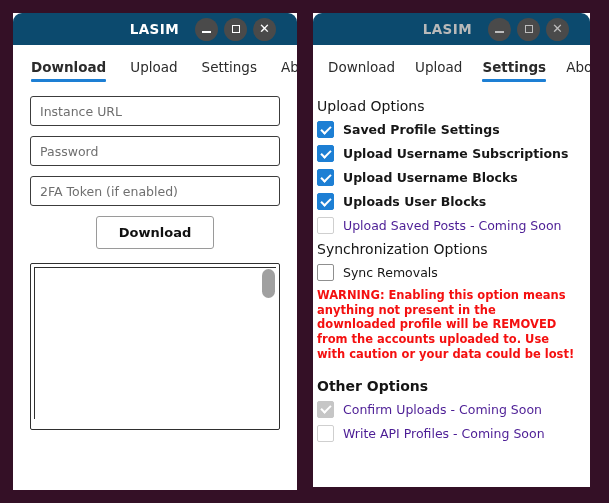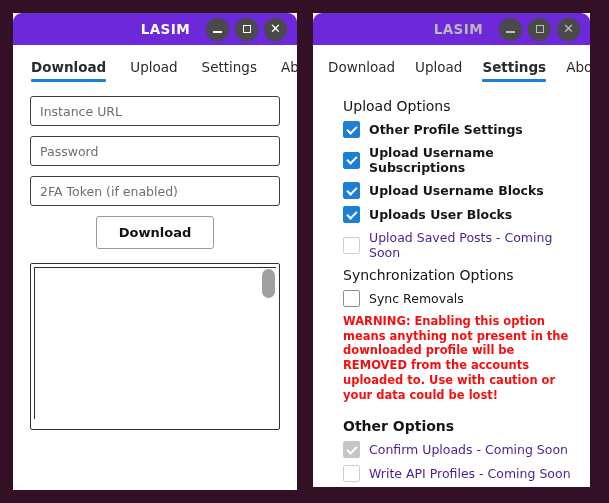--- a/index.html
+++ b/index.html
@@ -19,27 +19,27 @@
     position: absolute;
     background: #ffffff;
     overflow: hidden;
     display: flex;
     flex-direction: column;
   }
 
   
   .titlebar {
     height: 32px;
-    background: #6d28d9;
+    background: #0c4a6e;
     border-top-left-radius: 9px;
     border-top-right-radius: 9px;
     display: flex;
     align-items: center;
     justify-content: flex-end;
-    padding: 0 10px 0 0;
+    padding: 0 21px 0 0;
     flex: none;
   }
   .titlebar-title {
     font-size: 13.5px;
     font-weight: bold;
     color: #ffffff;
     letter-spacing: 0.4px;
     margin-right: 10px;
   }
   .titlebar.inactive .titlebar-title { color: #b9b9b9; }
@@ -173,21 +173,21 @@
     width: 13px;
     height: 29px;
     background: #a0a0a0;
     border-radius: 7px;
   }
 
   
   #win-settings { left: 313px; top: 13px; width: 277px; height: 474px; }
   #win-settings .tabs { padding-left: 15px; }
   #win-settings .tab { margin-right: 20px; }
-  .settings-area { padding: 10px 14px 0 30px; }
+  .settings-area { padding: 10px 14px 0 4px; }
   .section-title {
     font-size: 14px;
     color: #151515;
     margin: 6px 0 7px 0;
   }
   .section-title.bold { font-weight: bold; }
   .check-row {
     display: flex;
     align-items: center;
     margin-bottom: 7px;
@@ -335,21 +335,21 @@
     </div>
 
     <div class="settings-area">
 
       <div class="section-title">Upload Options</div>
 
       <div class="check-row">
         <span class="checkbox checked">
             <span class="tick"></span>
           </span>
-        <span class="check-label">Other Profile Settings</span>
+        <span class="check-label">Saved Profile Settings</span>
       </div>
       <div class="check-row">
         <span class="checkbox checked">
             <span class="tick"></span>
           </span>
         <span class="check-label">Upload Username Subscriptions</span>
       </div>
       <div class="check-row">
         <span class="checkbox checked">
             <span class="tick"></span>

